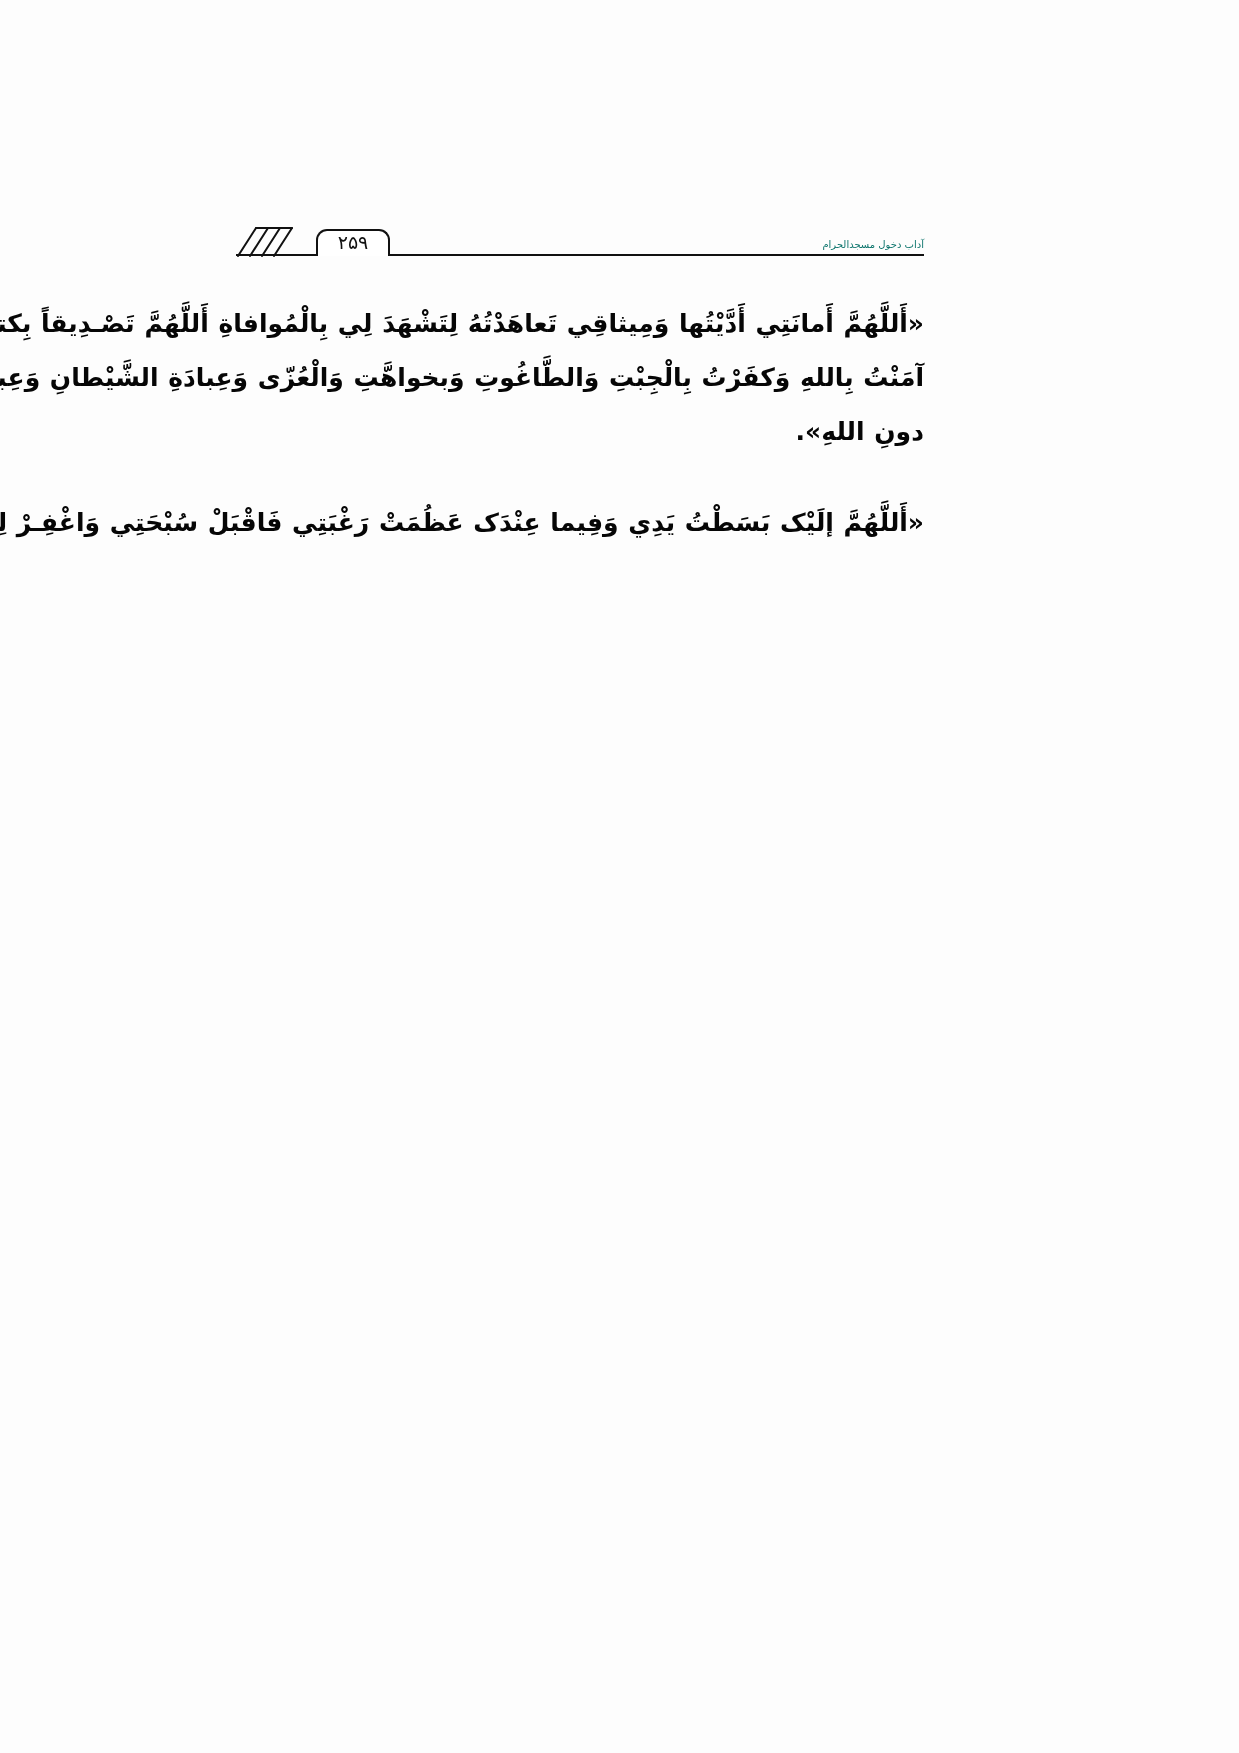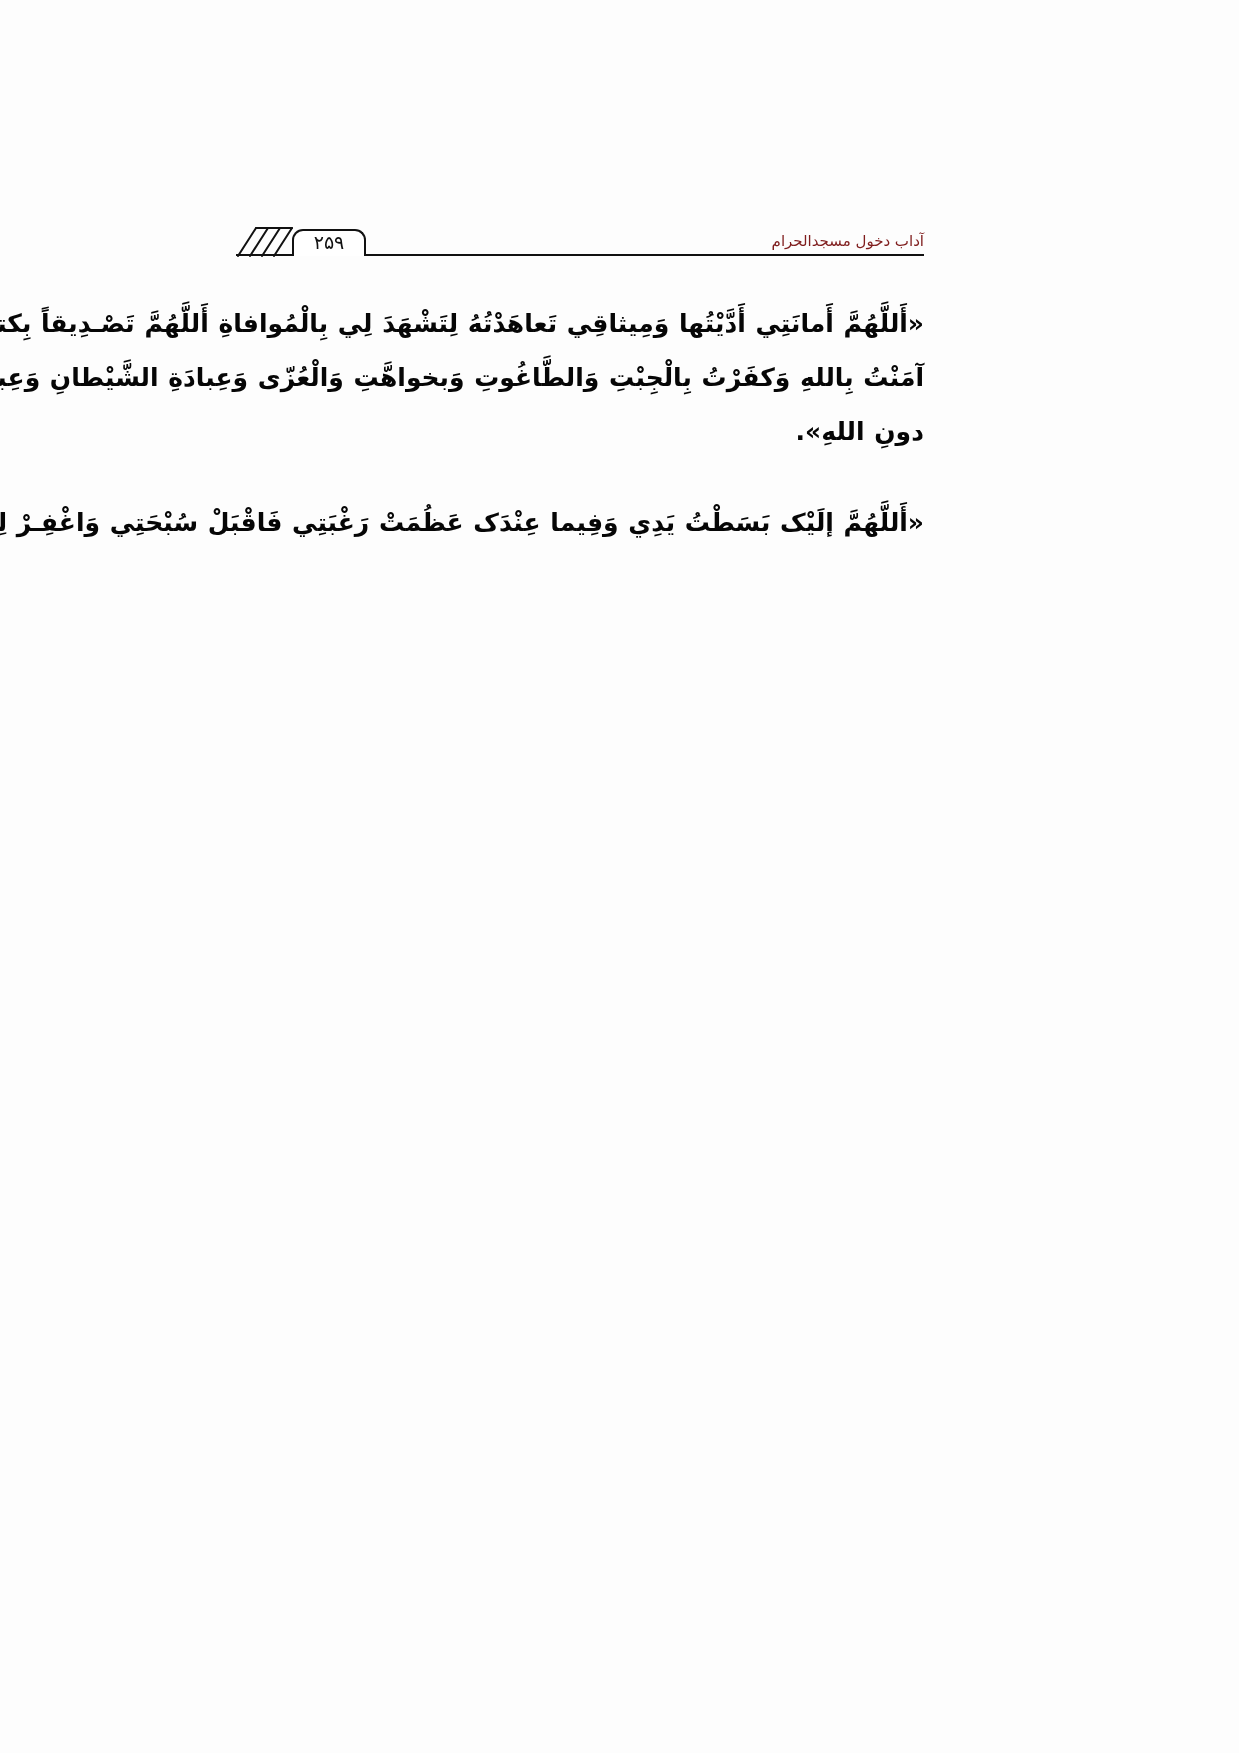--- a/index.html
+++ b/index.html
@@ -57,20 +57,21 @@
     border: 2px solid #111;
     border-bottom: none;
     border-top-left-radius: 11px;
     border-top-right-radius: 11px;
     padding: 2px 13px 3px 13px;
     background: #fff;
     min-width: 44px;
     text-align: center;
     position: relative;
     z-index: 3;
+    margin-left: 24px;
   }
 
   .folio-num {
     font-family: "DejaVu Sans", sans-serif;
     font-size: 19px;
     line-height: 1.05;
     letter-spacing: 0.5px;
     color: #111;
   }
 
@@ -87,22 +88,22 @@
     position: absolute;
     left: -6px;
     bottom: -1px;
   }
 
   .running-title {
     position: absolute;
     right: 0;
     bottom: 6px;
     font-family: "DejaVu Sans", sans-serif;
-    font-size: 15px;
-    color: #7f1d1d;
+    font-size: 10px;
+    color: #0f766e;
     letter-spacing: 0px;
     white-space: nowrap;
   }
 
   
   .body-block {
     margin-top: 22px;
     direction: rtl;
     text-align: justify;
   }

